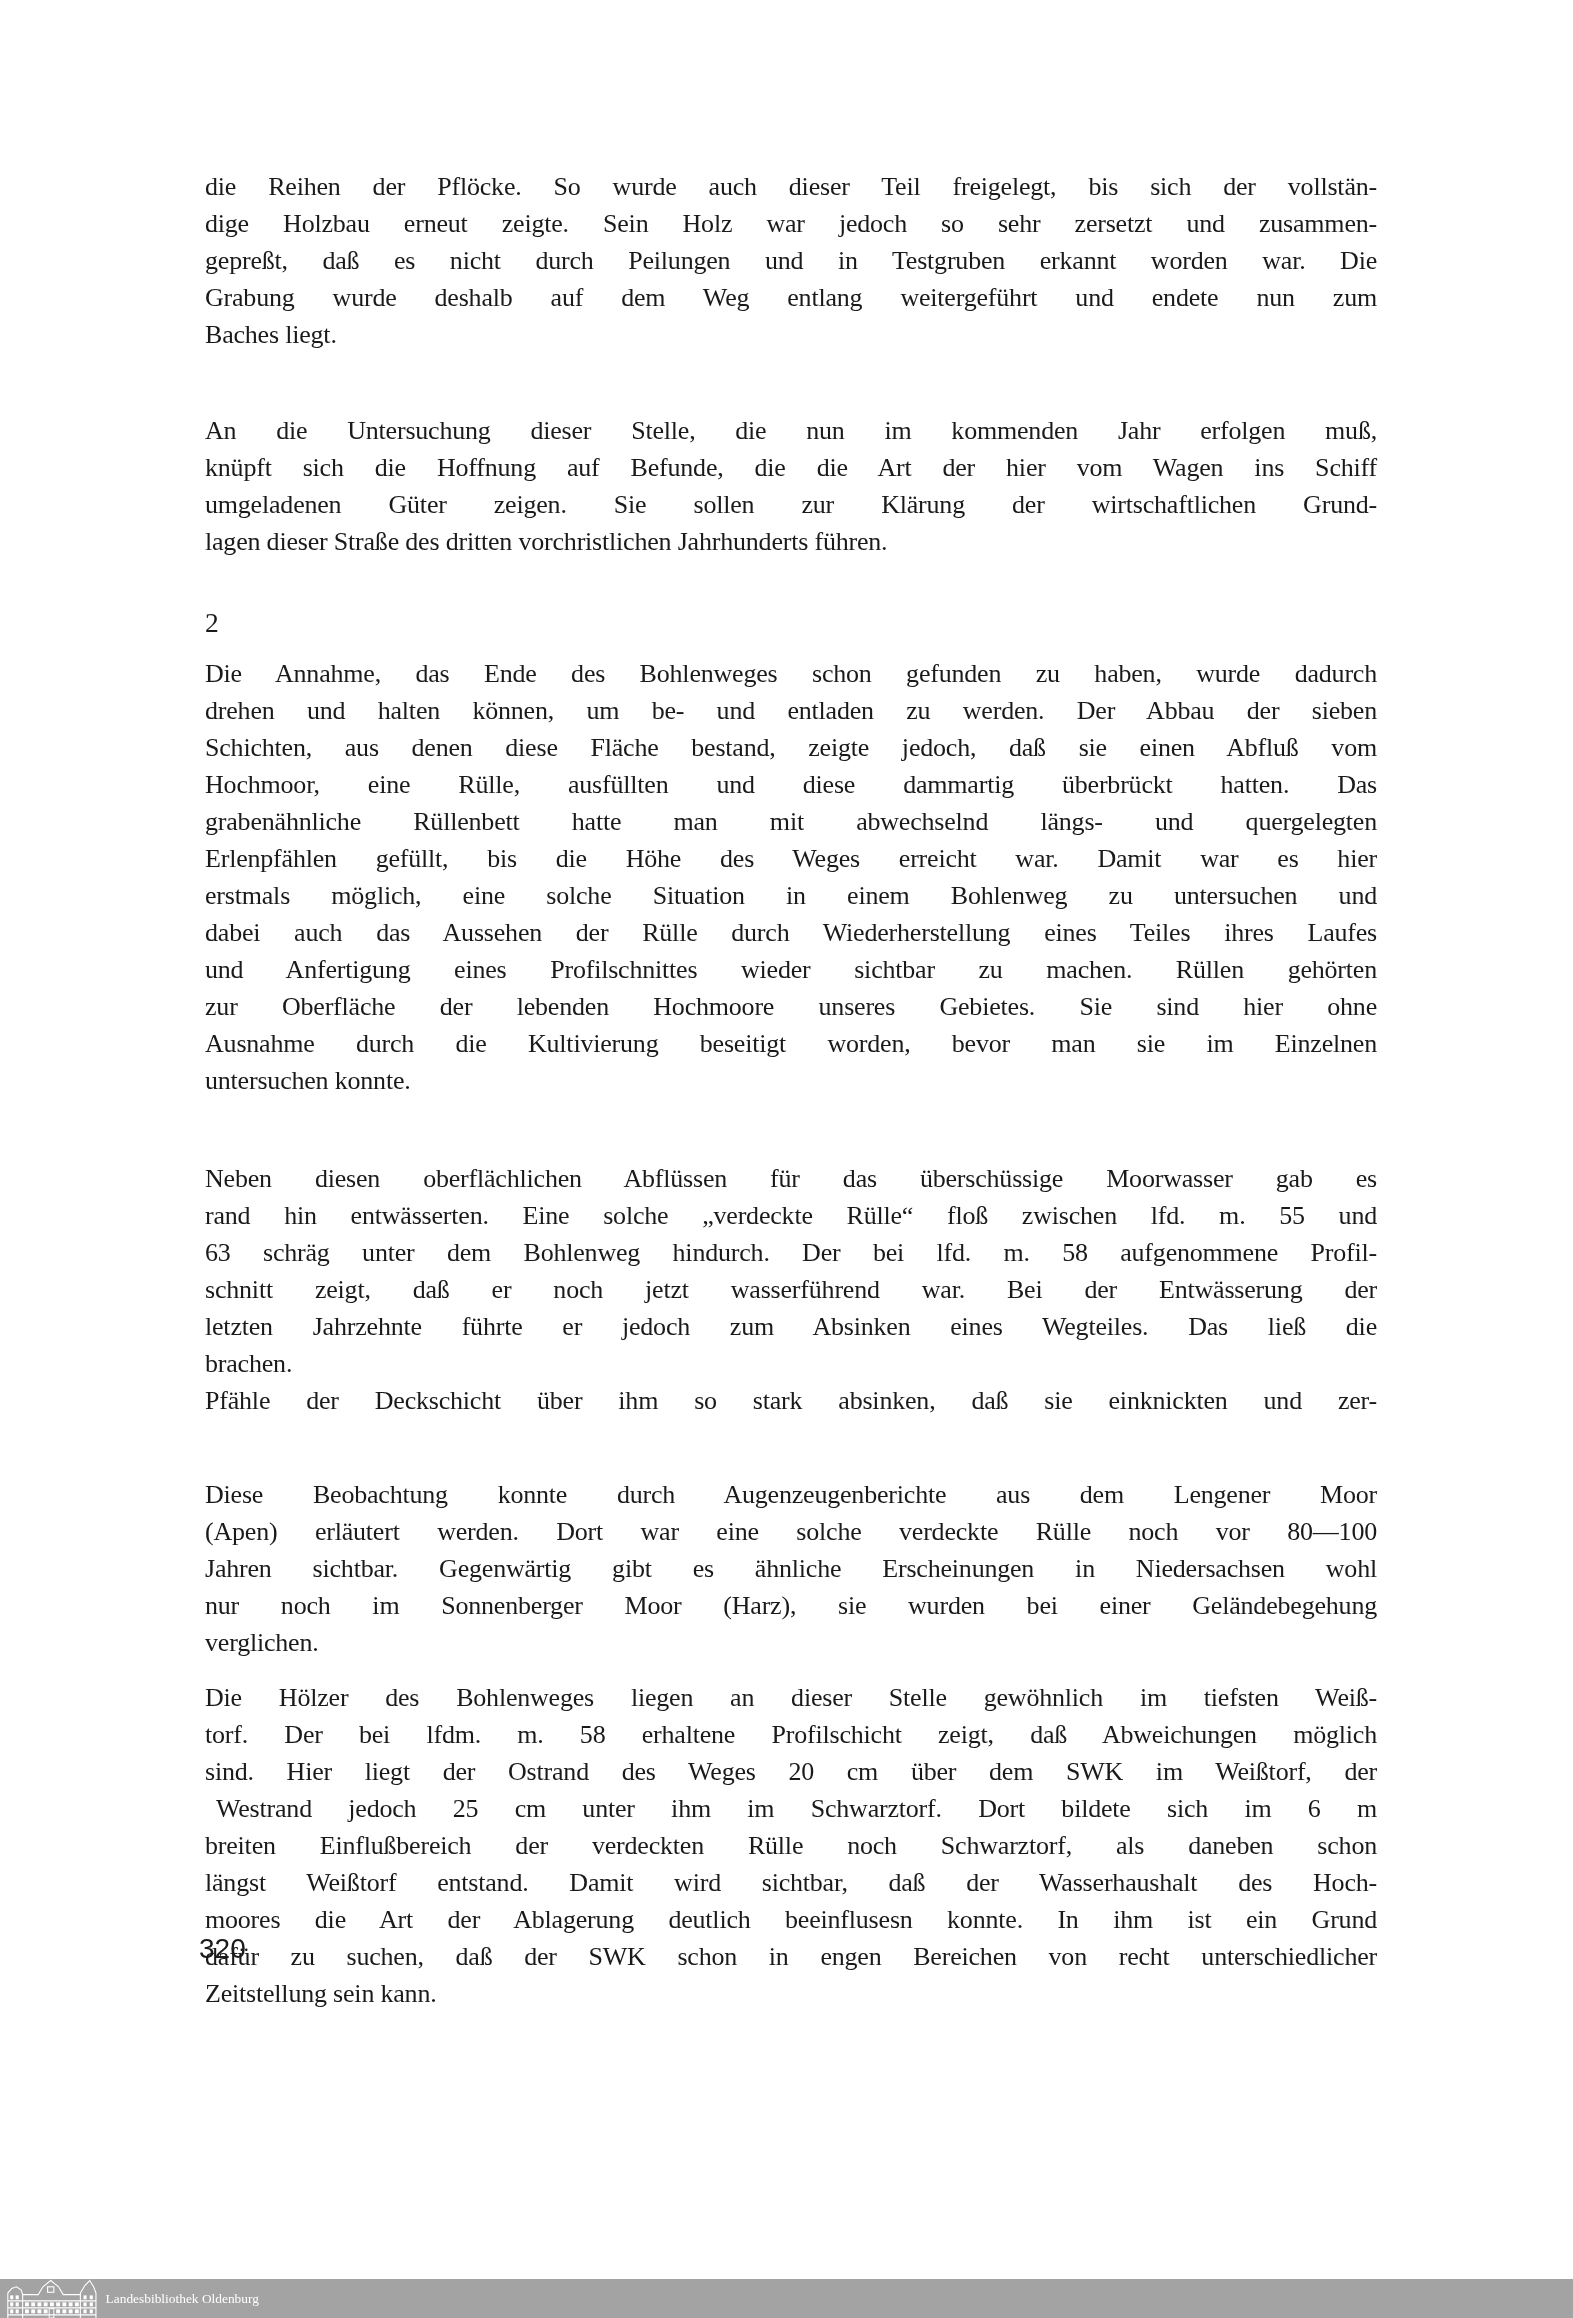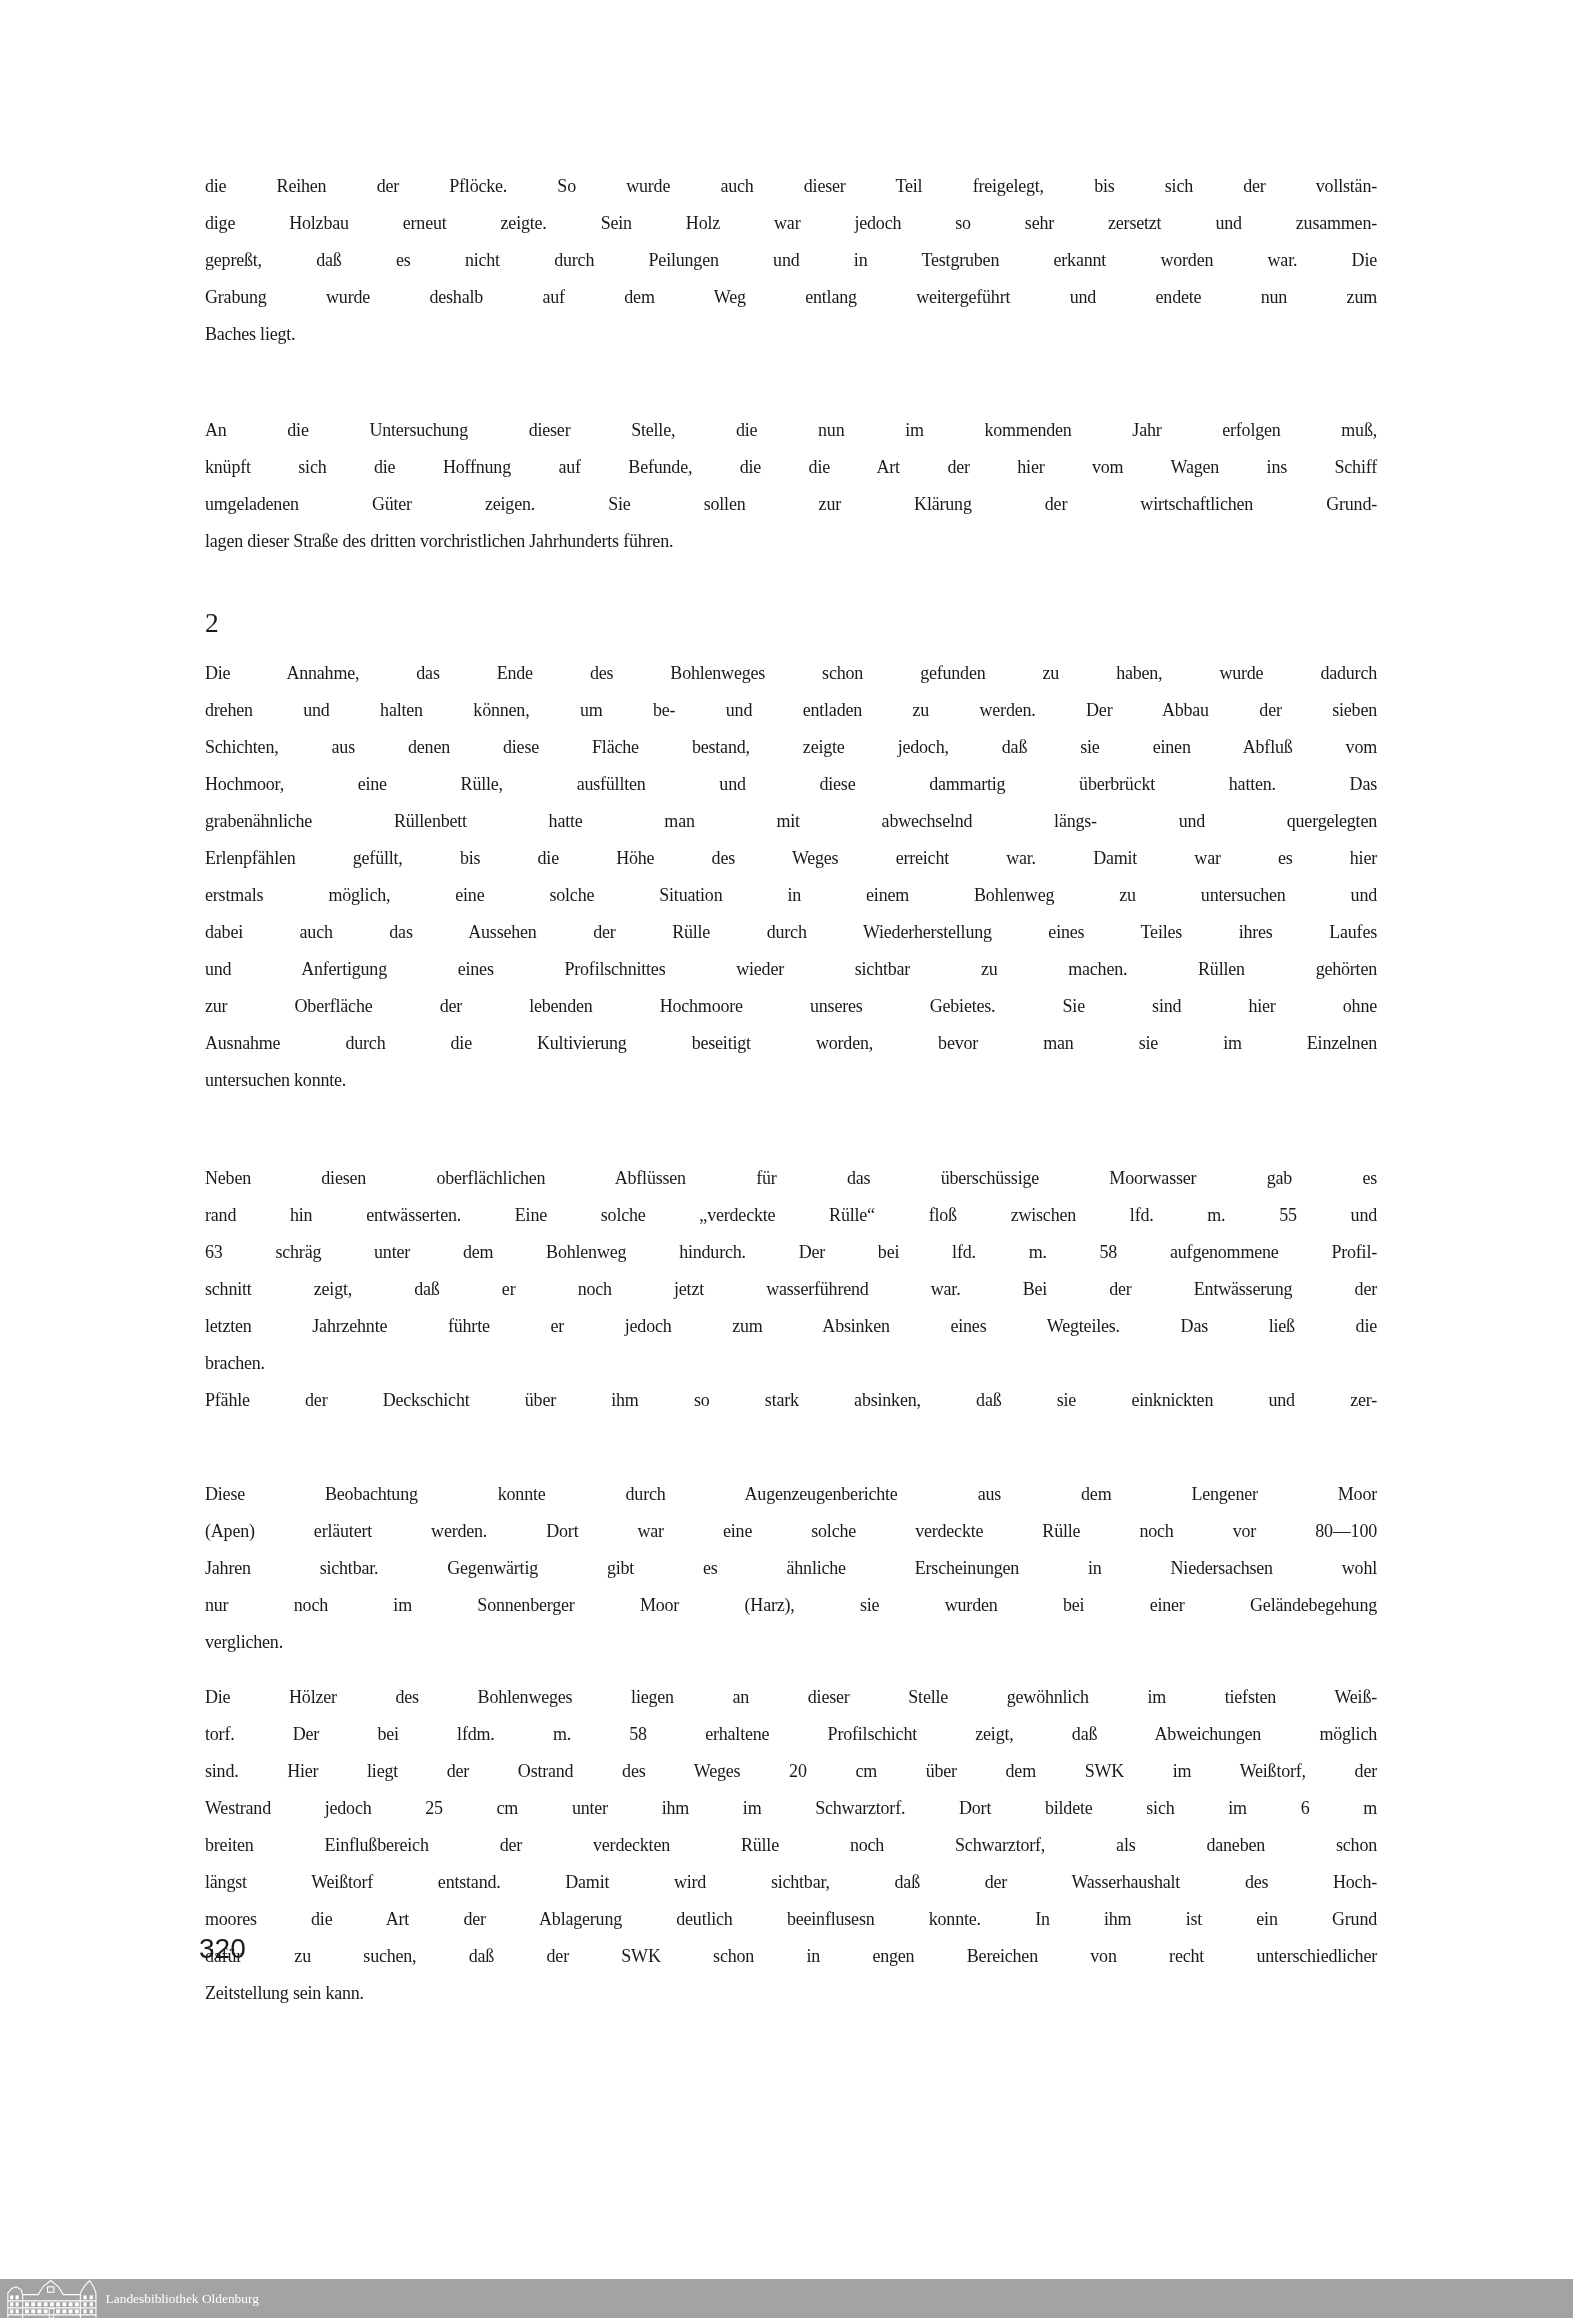--- a/index.html
+++ b/index.html
@@ -1,21 +1,21 @@
 <!DOCTYPE html>
 <html style="font-size:12.6px"><head>
 <meta charset="utf-8">
 <style>
   html, body { margin: 0; padding: 0; background: #ffffff; }
   body { width: 1574px; height: 2319px; position: relative; overflow: hidden; }
   .page { position: absolute; left: 0; top: 0; width: 1574px; height: 2279px; background: #ffffff; }
   .text-block {
     position: absolute; left: 205px; width: 1172px;
     font-family: "Liberation Serif", "DejaVu Serif", serif;
-    font-size: 18px; color: #1a1a1a;
+    font-size: 26px; color: #1a1a1a;
   }
   .line {
     height: 37px; line-height: 37px;
     white-space: nowrap; text-align: justify; text-align-last: justify;
     letter-spacing: -0.2px;
   }
   .line.last { text-align-last: left; }
   .heading-num {
     position: absolute; left: 205px; top: 604px;
     font-family: "Liberation Serif", "DejaVu Serif", serif; font-size: 27.5px; color: #1a1a1a;
@@ -88,21 +88,21 @@
     <div class="line" style="white-space: nowrap;">(Apen) erläutert werden. Dort war eine solche verdeckte Rülle noch vor 80—100</div>
     <div class="line" style="white-space: nowrap;">Jahren sichtbar. Gegenwärtig gibt es ähnliche Erscheinungen in Niedersachsen wohl</div>
     <div class="line" style="white-space: nowrap;">nur noch im Sonnenberger Moor (Harz), sie wurden bei einer Geländebegehung</div>
     <div class="line last" style="white-space: nowrap;">verglichen.</div>
   </div>
 
   <div class="text-block" style="top:1679px;">
     <div class="line" style="white-space: nowrap;">Die Hölzer des Bohlenweges liegen an dieser Stelle gewöhnlich im tiefsten Weiß-</div>
     <div class="line" style="white-space: nowrap;">torf. Der bei lfdm. m. 58 erhaltene Profilschicht zeigt, daß Abweichungen möglich</div>
     <div class="line" style="white-space: nowrap;">sind. Hier liegt der Ostrand des Weges 20 cm über dem SWK im Weißtorf, der</div>
-    <div class="line" style="white-space: nowrap;">Westrand jedoch 25 cm unter ihm im Schwarztorf. Dort bildete sich im 6 m</div>
+    <div class="line" style="white-space: nowrap; margin-left: 11px;">Westrand jedoch 25 cm unter ihm im Schwarztorf. Dort bildete sich im 6 m</div>
     <div class="line" style="white-space: nowrap;">breiten Einflußbereich der verdeckten Rülle noch Schwarztorf, als daneben schon</div>
     <div class="line" style="white-space: nowrap;">längst Weißtorf entstand. Damit wird sichtbar, daß der Wasserhaushalt des Hoch-</div>
     <div class="line" style="white-space: nowrap;">moores die Art der Ablagerung deutlich beeinflusesn konnte. In ihm ist ein Grund</div>
     <div class="line" style="white-space: nowrap;">dafür zu suchen, daß der SWK schon in engen Bereichen von recht unterschiedlicher</div>
     <div class="line last" style="white-space: nowrap;">Zeitstellung sein kann.</div>
   </div>
 
   <div class="page-number">320</div>
 </div>
 

